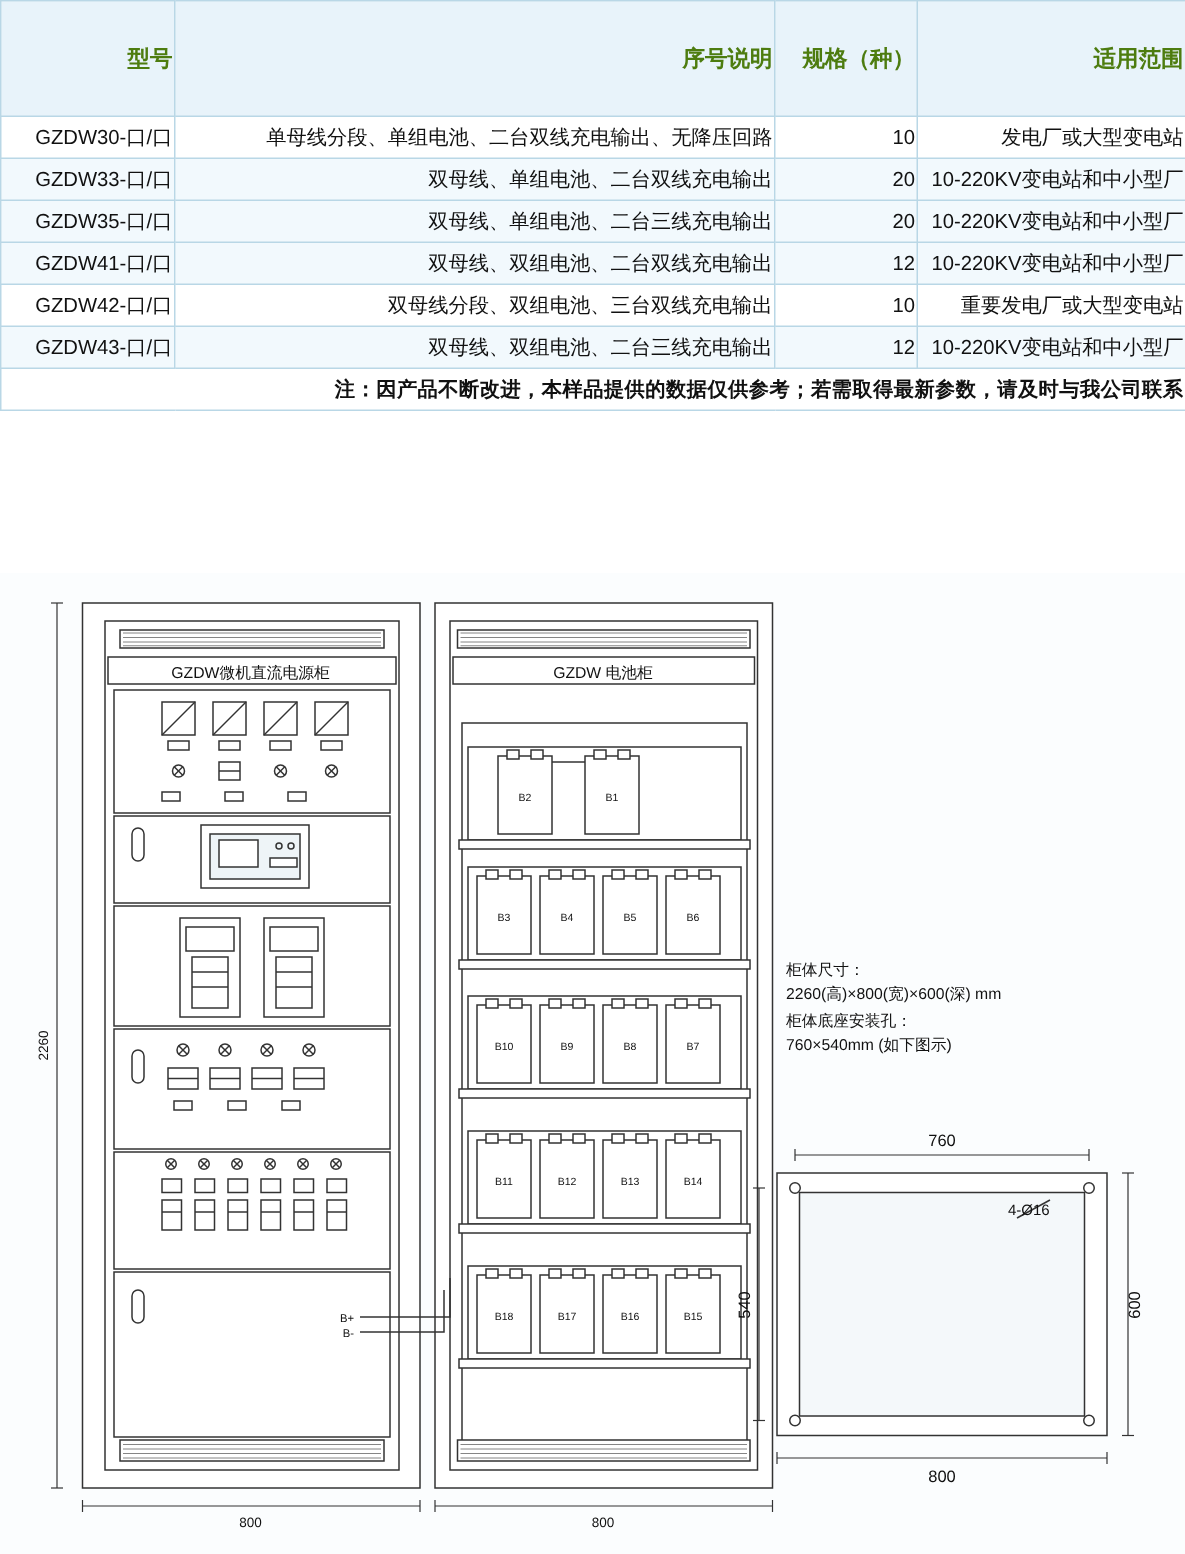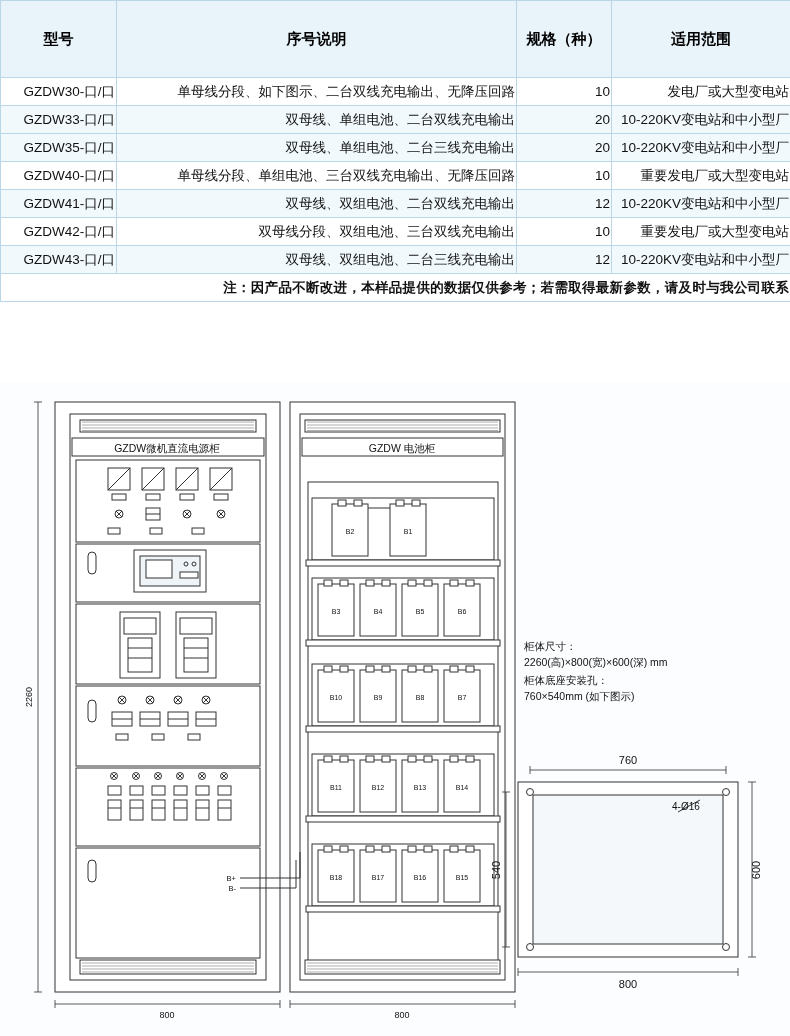--- a/index.html
+++ b/index.html
@@ -17,21 +17,22 @@
     border-collapse:collapse;
     width:790px;
     table-layout:fixed;
   }
   table.spec th{
     background:#e8f3fa;
     border:1px solid #b9d7e6;
     font-size:15px;
     font-weight:bold;
     height:74px;
-    color:#000000;
+    color:#4d7c0f;
+    text-align:right;
   }
   table.spec td{
     border:1px solid #b9d7e6;
     height:25px;
     font-size:13.5px;
     text-align:right;
     background:#ffffff;
     white-space:nowrap;
     overflow:hidden;
   }
@@ -71,41 +72,35 @@
       <tr>
         <th>型号</th>
         <th>序号说明</th>
         <th>规格（种）</th>
         <th>适用范围</th>
       </tr>
     </thead>
     <tbody id="tbody">
         <tr>
           <td class="c0">GZDW30-口/口</td>
-          <td>单母线分段、如下图示、二台双线充电输出、无降压回路</td>
+          <td>单母线分段、单组电池、二台双线充电输出、无降压回路</td>
           <td>10</td>
           <td>发电厂或大型变电站</td>
         </tr>
         <tr class="alt">
           <td class="c0">GZDW33-口/口</td>
           <td>双母线、单组电池、二台双线充电输出</td>
           <td>20</td>
           <td>10-220KV变电站和中小型厂</td>
         </tr>
         <tr class="alt">
           <td class="c0">GZDW35-口/口</td>
           <td>双母线、单组电池、二台三线充电输出</td>
           <td>20</td>
           <td>10-220KV变电站和中小型厂</td>
-        </tr>
-        <tr>
-          <td class="c0">GZDW40-口/口</td>
-          <td>单母线分段、单组电池、三台双线充电输出、无降压回路</td>
-          <td>10</td>
-          <td>重要发电厂或大型变电站</td>
         </tr>
         <tr class="alt">
           <td class="c0">GZDW41-口/口</td>
           <td>双母线、双组电池、二台双线充电输出</td>
           <td>12</td>
           <td>10-220KV变电站和中小型厂</td>
         </tr>
         <tr>
           <td class="c0">GZDW42-口/口</td>
           <td>双母线分段、双组电池、三台双线充电输出</td>

